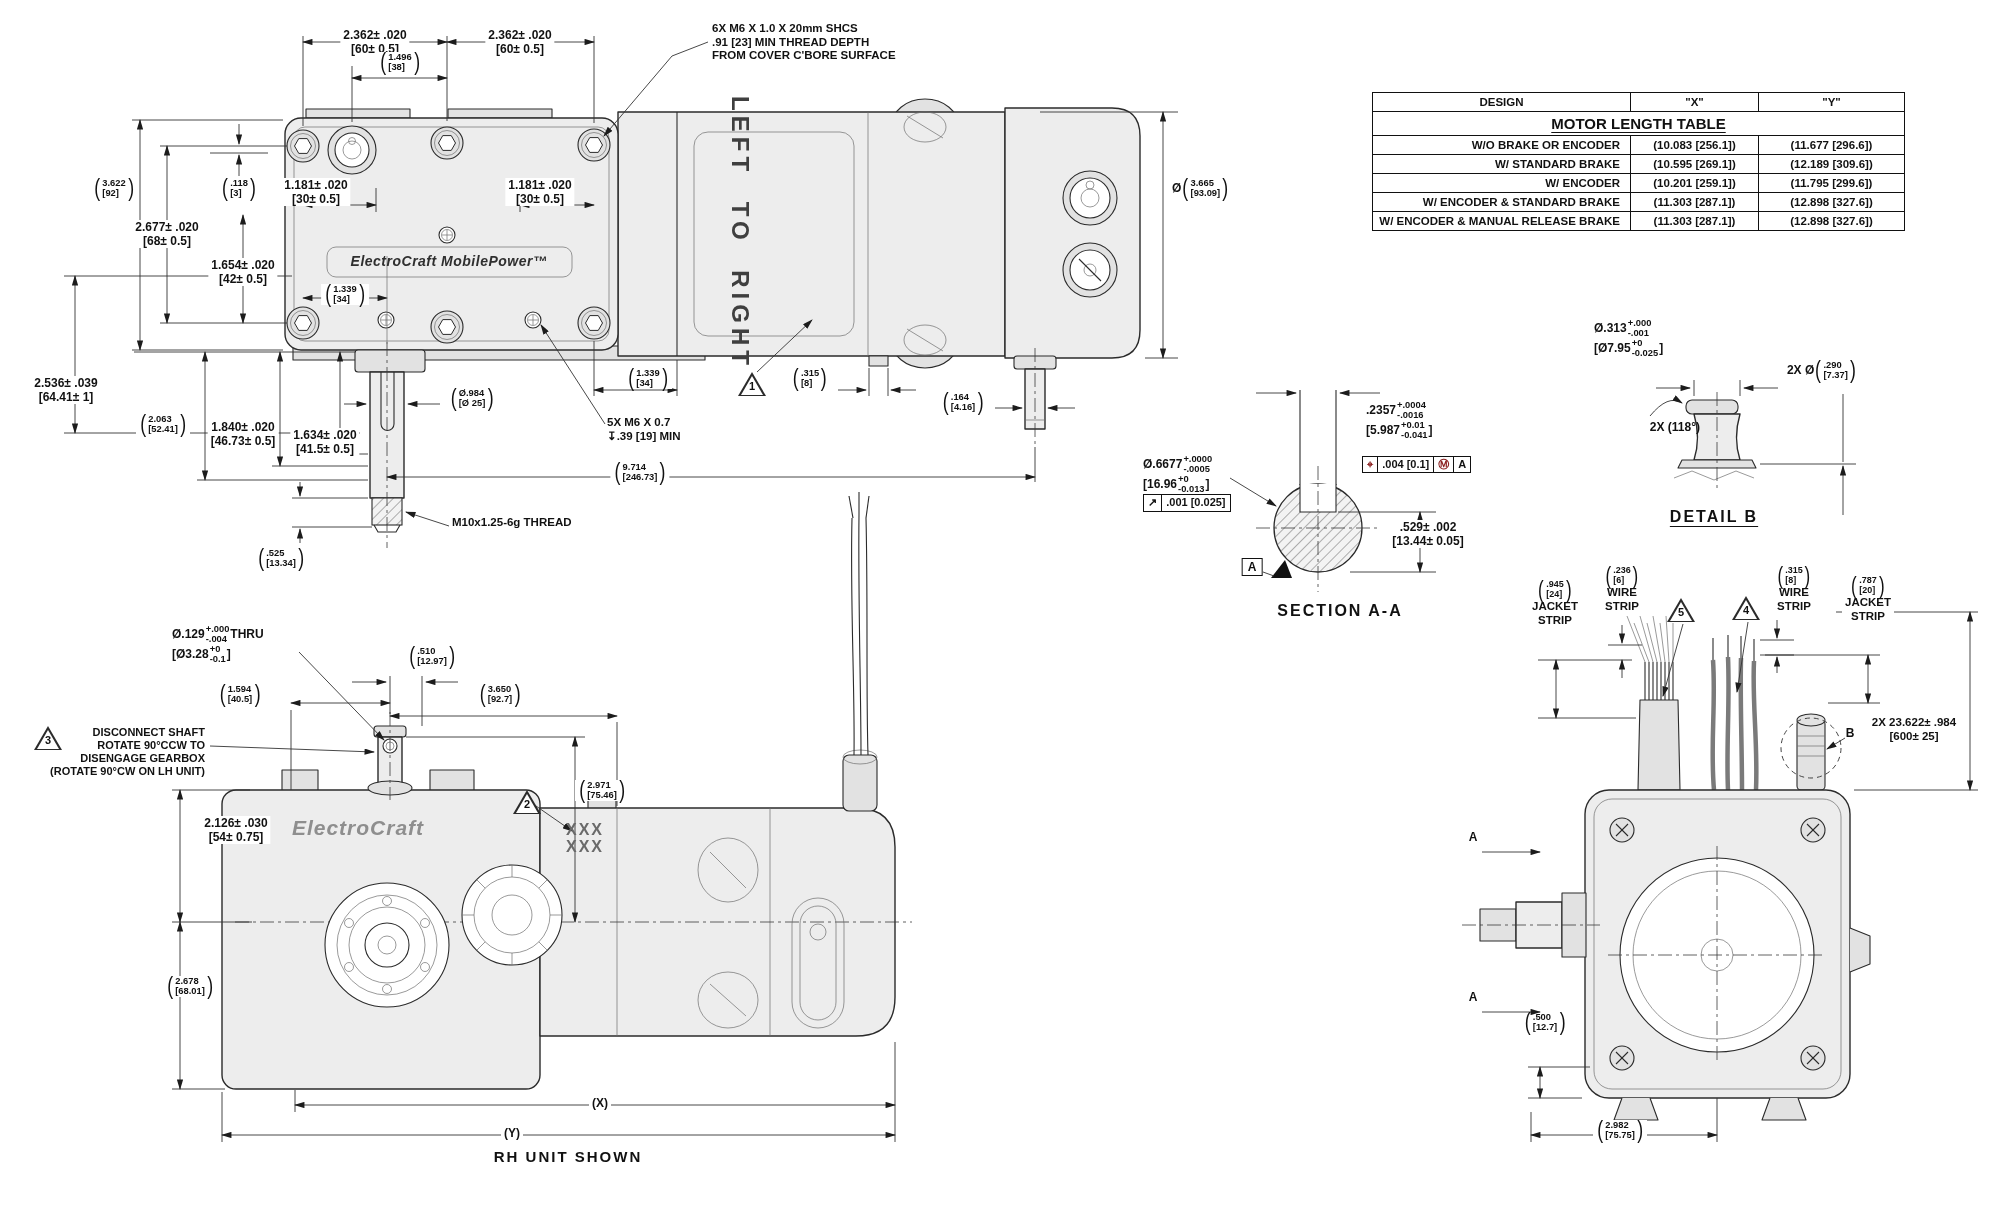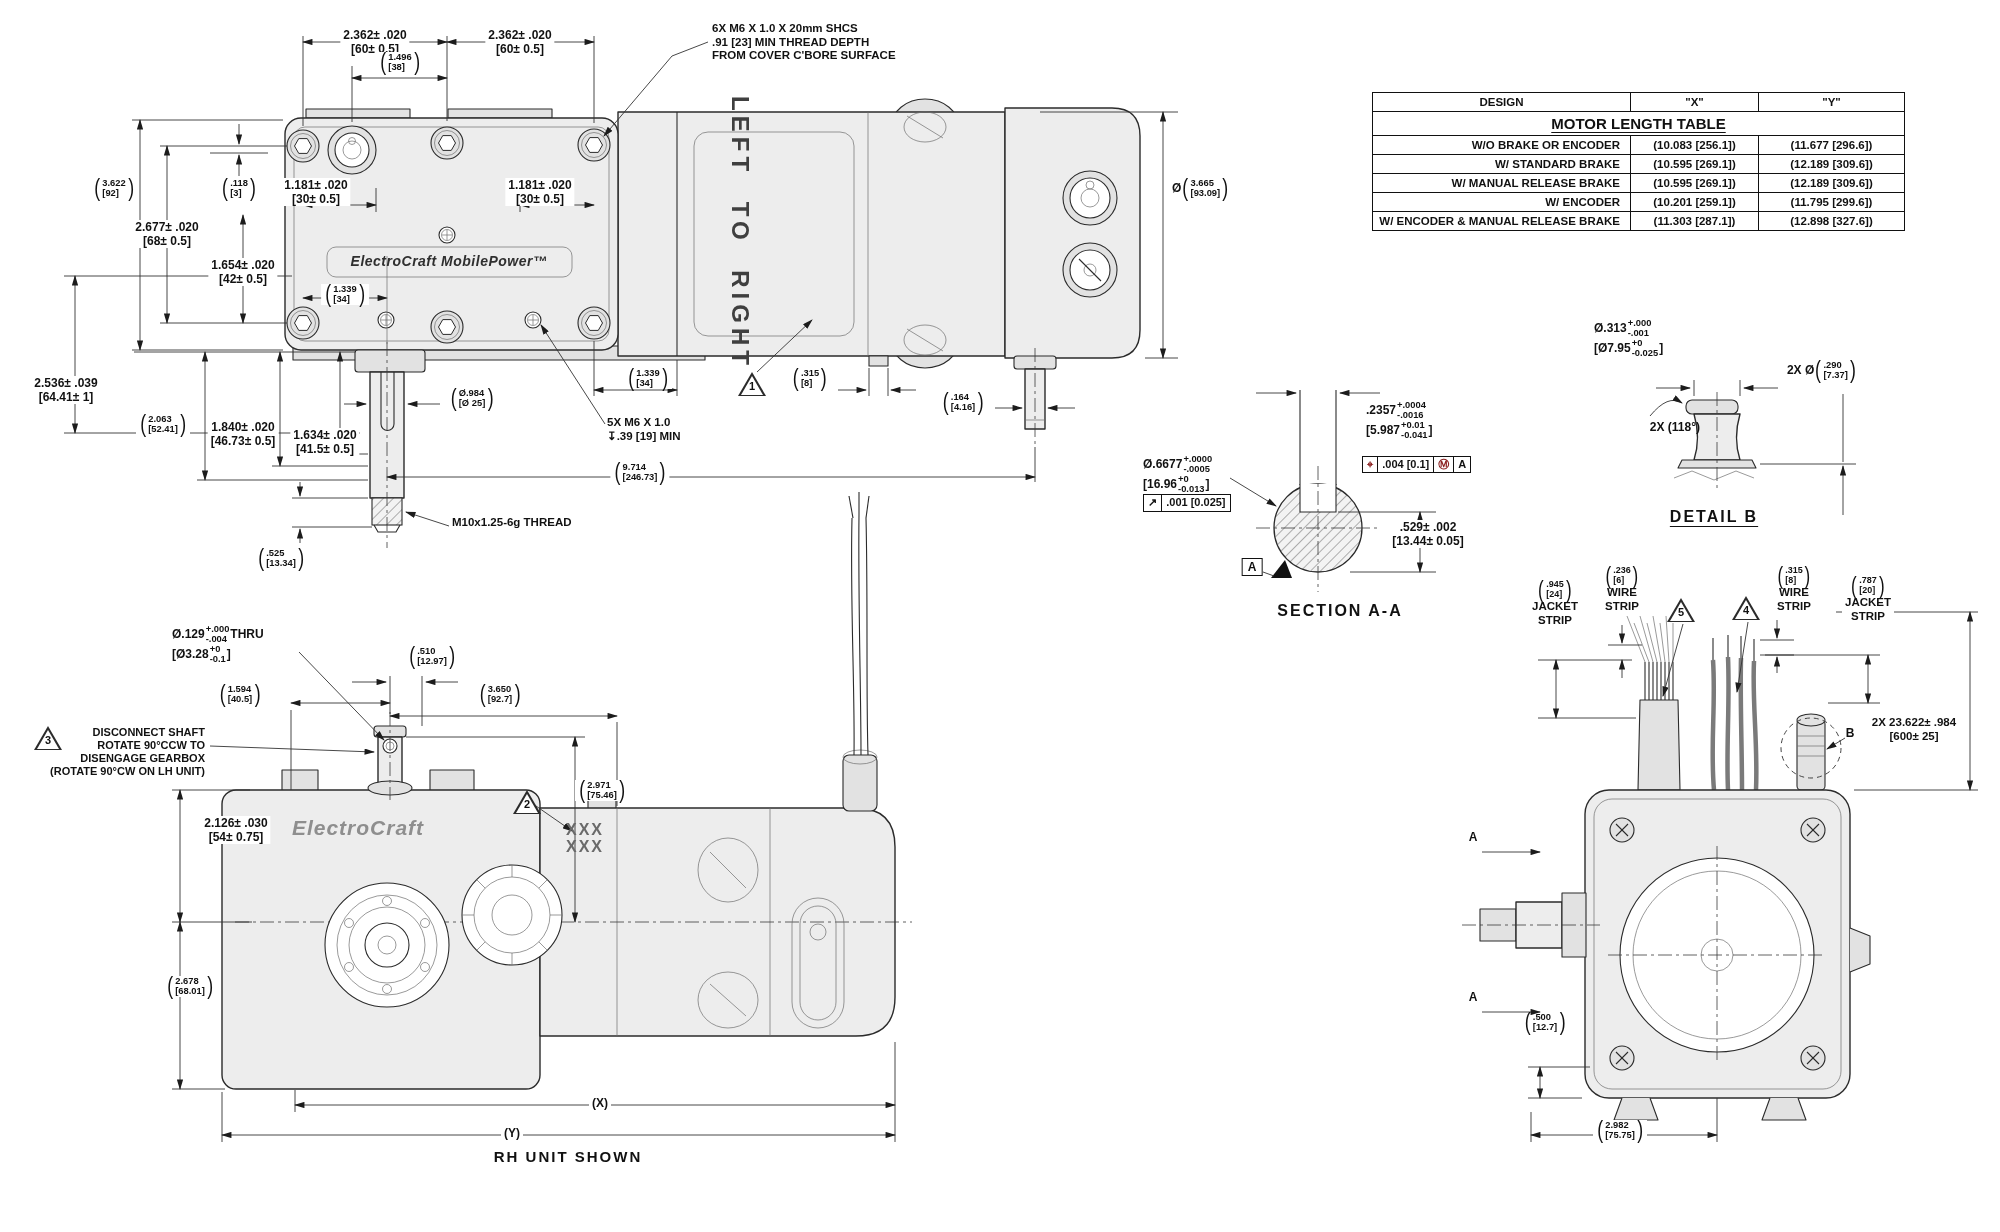--- a/index.html
+++ b/index.html
@@ -450,28 +450,28 @@
           <td class="c0">W/O BRAKE OR ENCODER</td>
           <td>(10.083 [256.1])</td>
           <td>(11.677 [296.6])</td>
         </tr>
         <tr>
           <td class="c0">W/ STANDARD BRAKE</td>
           <td>(10.595 [269.1])</td>
           <td>(12.189 [309.6])</td>
         </tr>
         <tr>
-          <td class="c0">W/ MANUAL RELEASE BRAKE</td>
-          <td>(10.595 [269.1])</td>
-          <td>(12.189 [309.6])</td>
-        </tr>
-        <tr>
           <td class="c0">W/ ENCODER</td>
           <td>(10.201 [259.1])</td>
           <td>(11.795 [299.6])</td>
+        </tr>
+        <tr>
+          <td class="c0">W/ ENCODER &amp; STANDARD BRAKE</td>
+          <td>(11.303 [287.1])</td>
+          <td>(12.898 [327.6])</td>
         </tr>
         <tr>
           <td class="c0">W/ ENCODER &amp; MANUAL RELEASE BRAKE</td>
           <td>(11.303 [287.1])</td>
           <td>(12.898 [327.6])</td>
         </tr>
       </tbody>
 </table>
 
 <div id="ann-layer">
@@ -570,21 +570,21 @@
         <div class="ln">
           <span class="par">(</span>
           <span class="stk">
             <span>Ø.984</span>
             <span>[Ø 25]</span>
           </span>
           <span class="par">)</span>
         </div>
       </div>
       <div class="ann left" style="left: 607px; top: 416px; font-size: 11.5px;">
-        <div class="ln">5X M6 X 1.0</div>
+        <div class="ln">5X M6 X 0.7</div>
         <div class="ln">↧.39 [19] MIN</div>
       </div>
       <div class="ann center bg" style="left: 640px; top: 462px;">
         <div class="ln">
           <span class="par">(</span>
           <span class="stk">
             <span>9.714</span>
             <span>[246.73]</span>
           </span>
           <span class="par">)</span>

